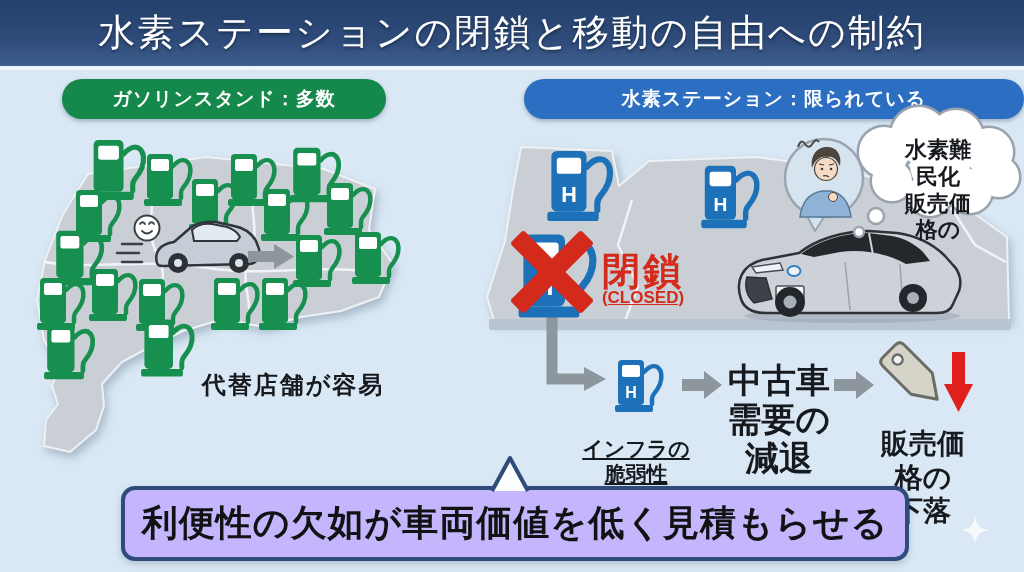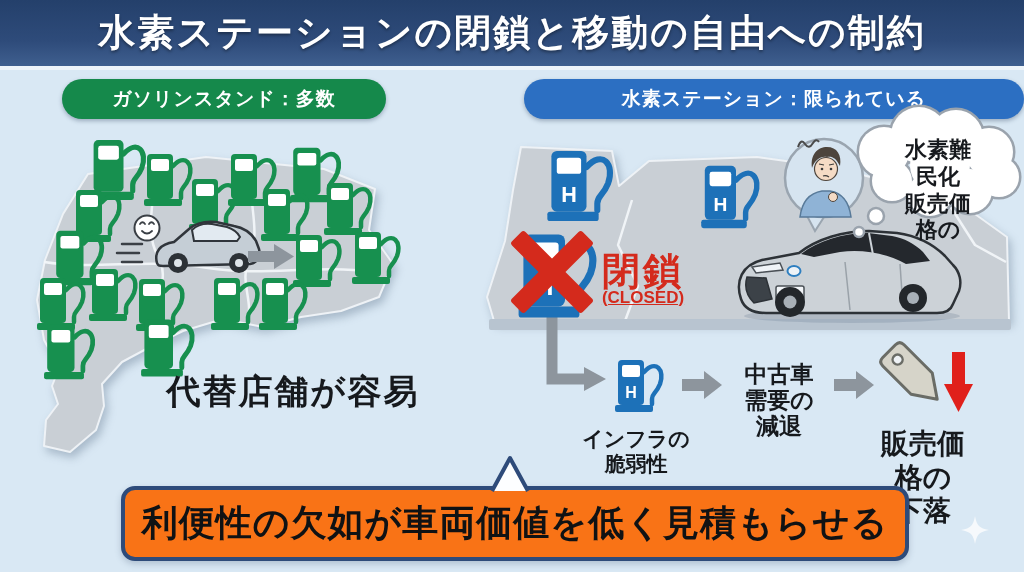--- a/index.html
+++ b/index.html
@@ -9,51 +9,51 @@
     font-family:"Liberation Sans",sans-serif;
   }
   
   .title-bar{
     position:absolute;left:0;top:0;width:100%;height:66px;
     background:linear-gradient(180deg,#24406b 0%,var(--navy,#2e4b7a) 62%,#3f5f8f 100%);
     border-bottom:4px solid #edf4fa;
     display:flex;align-items:center;justify-content:center;
   }
   .title-bar h1{
-    margin:12px;color:#fff;font-size:37px;font-weight:bold;letter-spacing:2px;
+    margin:12px;color:#fff;font-size:37px;font-weight:normal;letter-spacing:2px;
     text-shadow:0 2px 3px rgba(0,0,0,.35);white-space:nowrap;
   }
   
   .badge{
     position:absolute;top:79px;height:40px;border-radius:21px;
     color:#fff;font-size:19px;font-weight:bold;letter-spacing:1px;
     display:flex;align-items:center;justify-content:center;white-space:nowrap;
     box-shadow:0 2px 4px rgba(40,60,90,.35);
   }
   .badge-green{left:62px;width:324px;background:var(--badge-green,#15894b);}
   .badge-blue{left:524px;width:500px;background:var(--badge-blue,#2c6fc2);}
   
   .scene{position:absolute;left:0;top:0;}
   .map-shape{filter:drop-shadow(3px 5px 4px rgba(90,110,135,.38));}
   .region-line{fill:none;stroke:#f2f6f9;stroke-width:2.5;opacity:.95;stroke-linejoin:round;}
   .gray-arrow{fill:var(--arrow-gray,#8d959d);}
   .xbar{fill:var(--alert-red,#d42a1c);}
   
   .lbl{position:absolute;transform:translateX(-50%);text-align:center;color:#16191d;font-weight:bold;white-space:pre-line;}
-  .caption-left{left:293px;top:369px;font-size:34px;letter-spacing:2px;white-space:nowrap;}
+  .caption-left{left:293px;top:369px;font-size:24px;letter-spacing:2px;white-space:nowrap;}
   .closed-label{left:643px;top:246px;font-size:38px;color:var(--alert-red,#d42a1c);letter-spacing:3px;white-space:nowrap;}
   .closed-sub{left:643px;top:288px;font-size:17px;color:var(--alert-red,#d42a1c);white-space:nowrap;text-decoration:underline;}
   .thought-text{left:938px;top:137px;font-size:22px;line-height:1.22;}
-  .flow-infra{left:636px;top:426px;font-size:21px;line-height:1.2;}
-  .flow-demand{left:779px;top:361px;font-size:23px;line-height:1.14;}
+  .flow-infra{left:636px;top:436px;font-size:21px;line-height:1.2;text-decoration:underline;}
+  .flow-demand{left:779px;top:361px;font-size:34px;line-height:1.14;}
   .flow-price{left:923px;top:427px;font-size:28px;line-height:1.2;}
   
   .conclusion-box{
     position:absolute;left:121px;top:486px;width:780px;height:67px;
-    background:#f97316;border:4px solid var(--navy,#2e4b7a);border-radius:14px;
+    background:#c4b5fd;border:4px solid var(--navy,#2e4b7a);border-radius:14px;
     display:flex;align-items:center;justify-content:center;
     box-shadow:0 3px 6px rgba(60,80,110,.25);
   }
   .conclusion-box span{font-size:36px;font-weight:bold;color:#101214;letter-spacing:1px;white-space:nowrap;}
   .tail-svg{position:absolute;left:480px;top:450px;}
 </style>
 </head>
 <body>
 
 <div class="stage">

